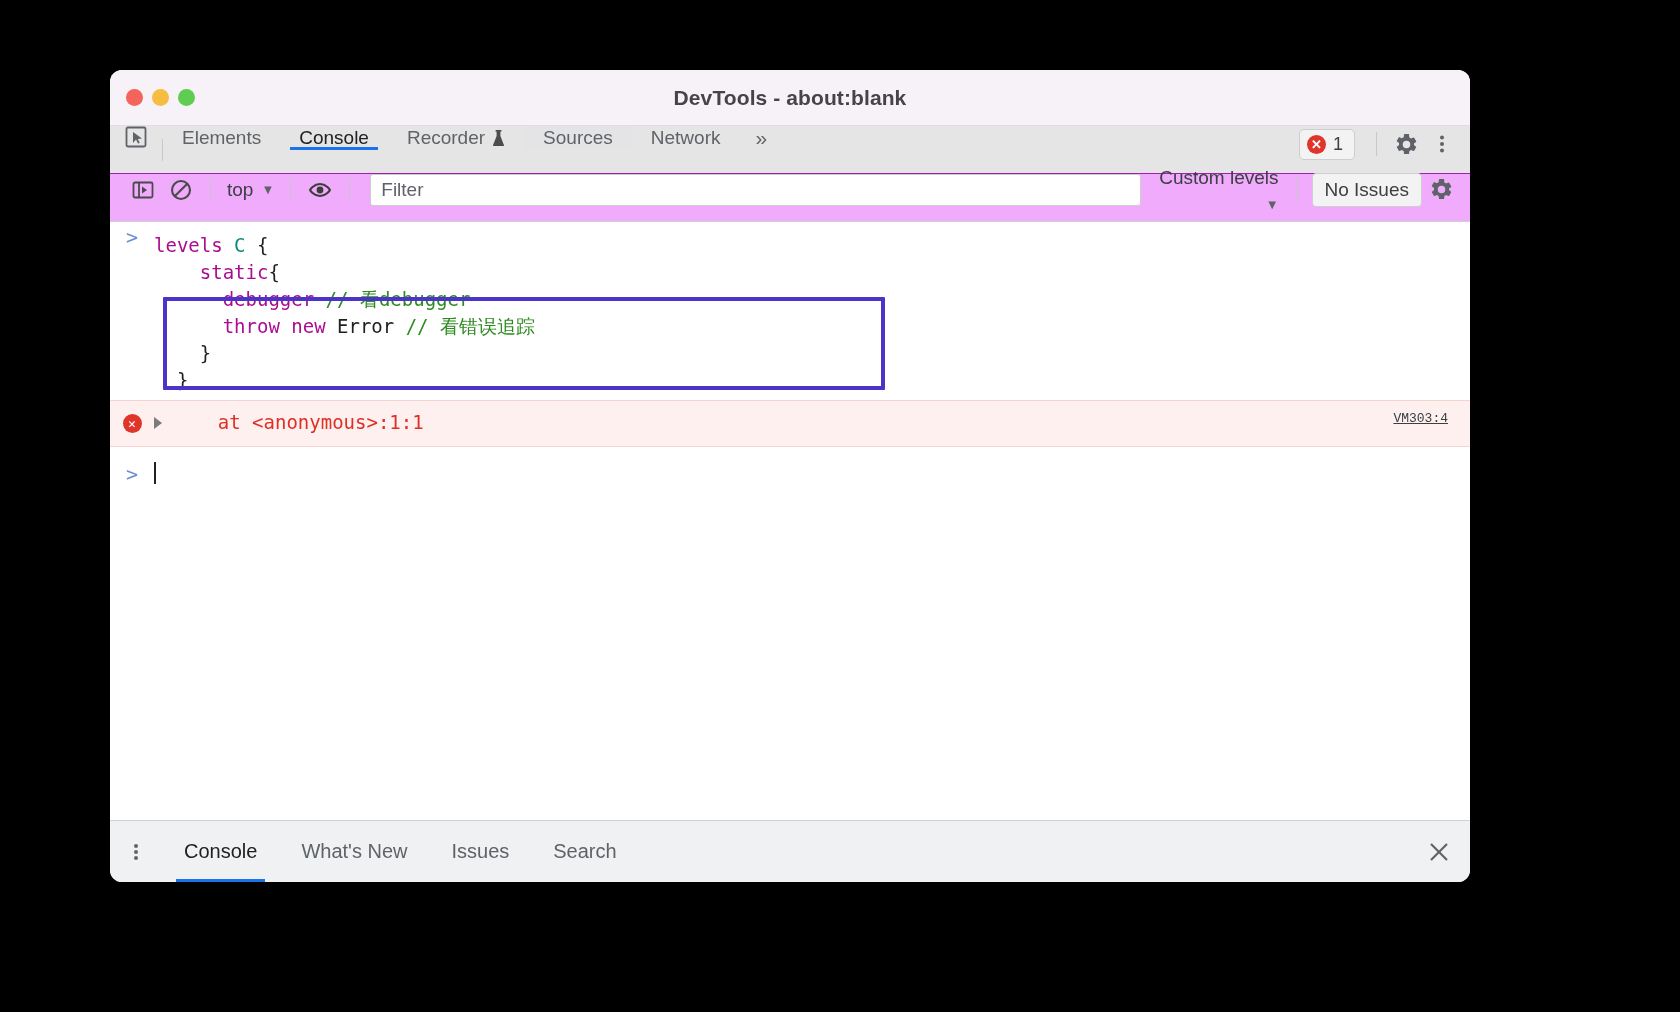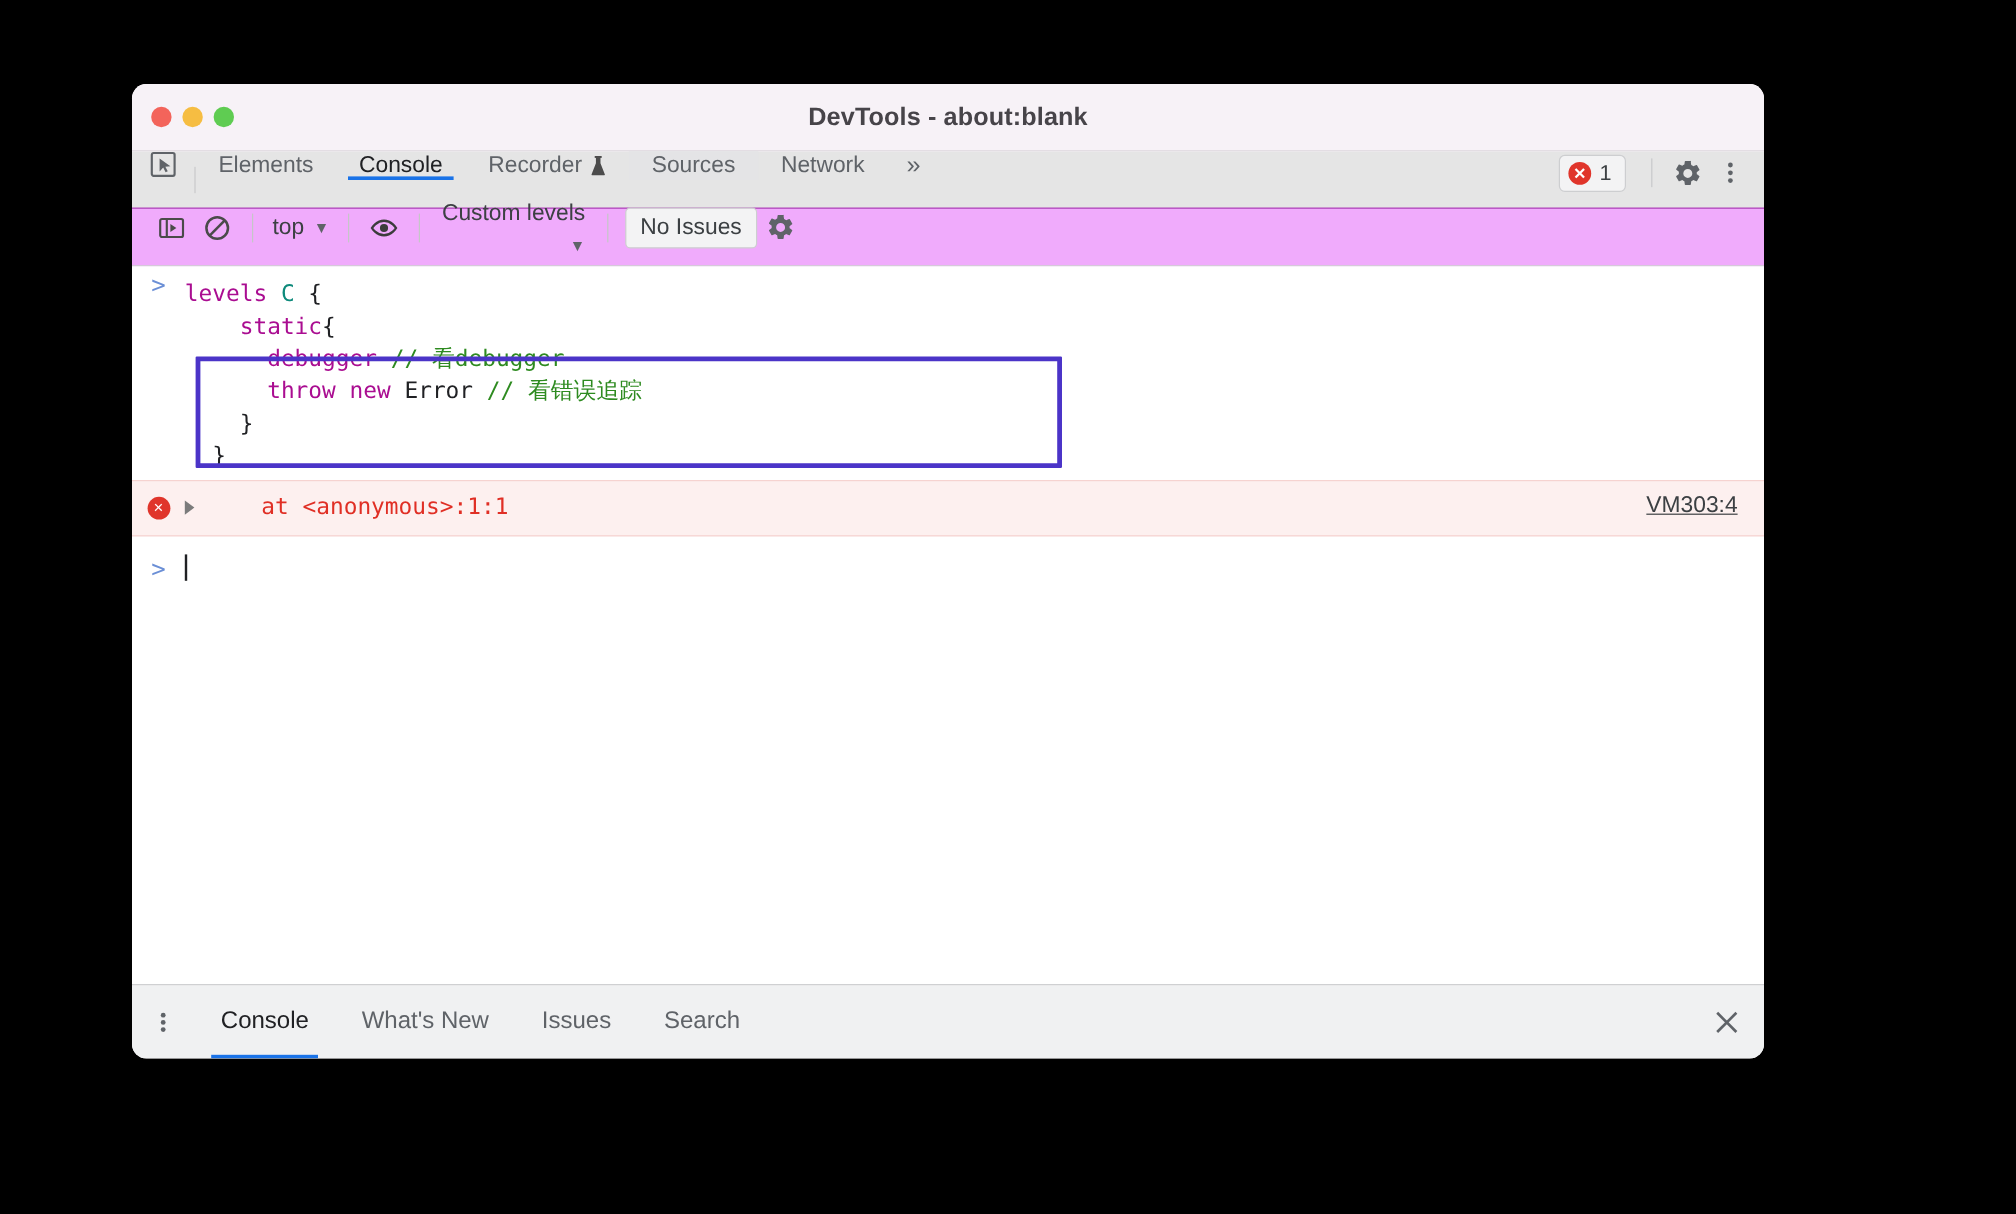--- a/index.html
+++ b/index.html
@@ -272,22 +272,22 @@
   .err-text {
     flex: 1 1 auto;
     color: #e02f25;
     white-space: pre;
     line-height: 1.42;
     padding-left: 2px;
   }
   .vm-link {
     position: absolute;
     right: 22px; top: 10px;
-    font-family: Liberation Sans, sans-serif;
-    font-size: 19px;
+    font-family: Liberation Mono, monospace;
+    font-size: 13px;
     color: #3c4043;
     text-decoration: underline;
     cursor: pointer;
   }
   
   .annot-box {
     position: absolute;
     border: 4px solid #4b34c8;
     pointer-events: none;
     border-radius: 1px;
@@ -439,20 +439,21 @@
       <span class="caret">▼</span>
     </div>
     <div class="tb-sep"></div>
     <div class="tb-icon">
       <svg width="26" height="26" viewBox="0 0 26 26">
         <path d="M13 7 C6.5 7 3 13 3 13 C3 13 6.5 19 13 19 C19.5 19 23 13 23 13 C23 13 19.5 7 13 7 Z" fill="none" stroke="#3c3c3c" stroke-width="2"></path>
         <circle cx="13" cy="13" r="3.4" fill="#3c3c3c"></circle>
       </svg>
     </div>
     <div class="tb-sep"></div>
+    <input class="filter-input" type="text" placeholder="Filter" style="">
     <div class="levels-select">
       <span>Custom levels</span>
       <span class="caret">▼</span>
     </div>
     <div class="tb-sep"></div>
     <div class="issues-btn">
       <span>No Issues</span>
     </div>
     <div class="tb-icon">
       <svg width="25" height="25" viewBox="0 0 24 24">

